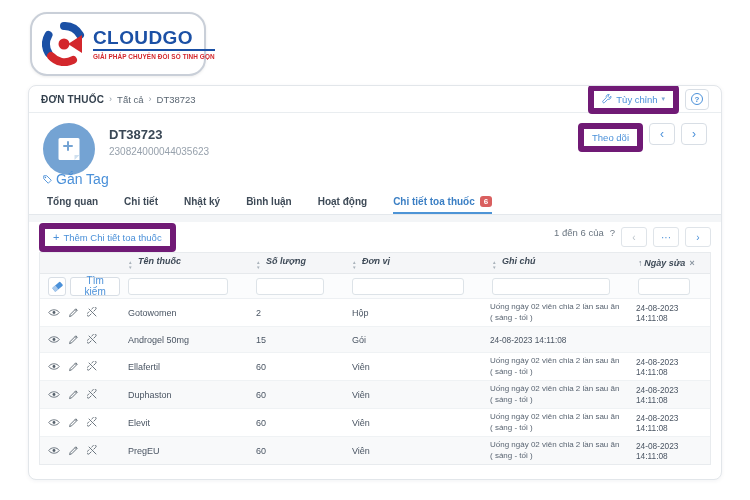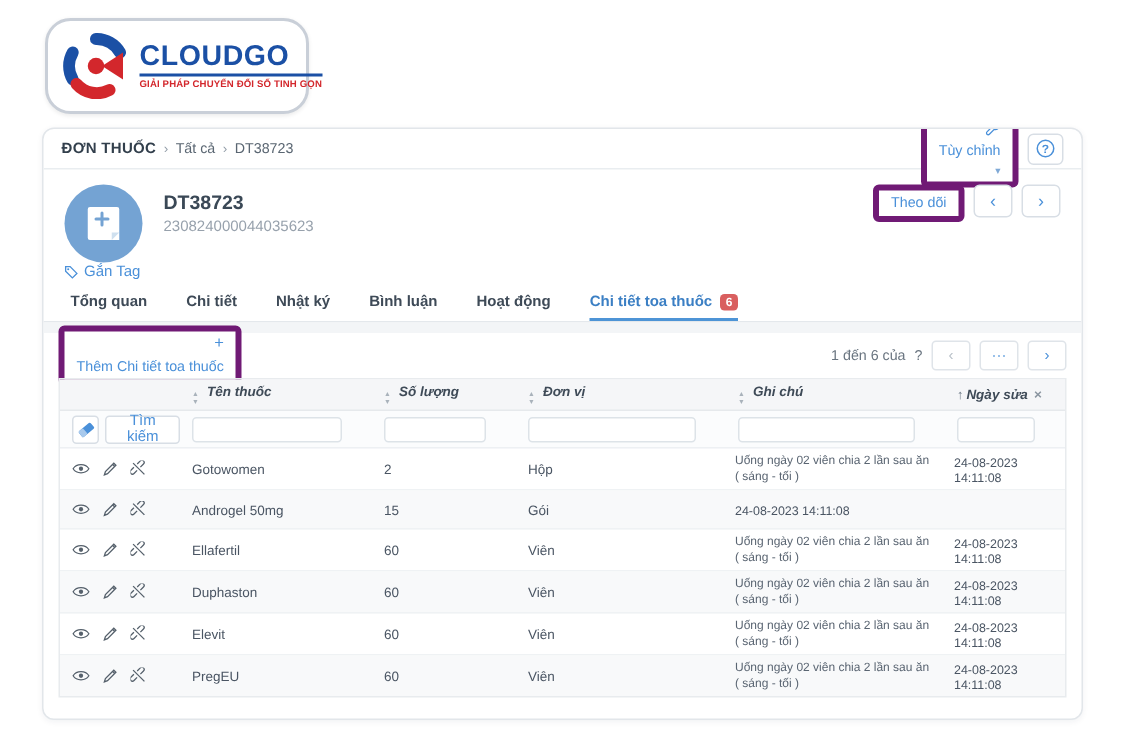--- a/index.html
+++ b/index.html
@@ -21,59 +21,59 @@
     background:#fff; border:1px solid #e2e6ea; border-radius:8px;
     box-shadow:0 1px 4px rgba(20,40,60,.06); display:flex; flex-direction:column; overflow:hidden; }
 
   
   .crumb-bar { height:27px; min-height:27px; display:flex; align-items:center;
     padding:0 12px; border-bottom:1px solid #e9edf0; }
   .crumb-module { font-size:10px; font-weight:bold; color:#323f4c; letter-spacing:.2px; }
   .crumb-sep { font-size:9px; color:#939ea9; margin:0 5px; }
   .crumb-item { font-size:9.5px; color:#5a6672; }
   .crumb-right { margin-left:auto; display:flex; align-items:center; gap:6px; }
-  .btn { display:inline-flex; align-items:flex-end; gap:4px; background:#fff;
-    border:4px solid #701a75; border-radius:4px; color:#4a90d9; font-size:9.5px;
-    padding:3px 8px; cursor:pointer;flex-direction:column; }
+  .btn { display:inline-flex; align-items:center; gap:4px; background:#fff;
+    border:6px solid #701a75; border-radius:4px; color:#4a90d9; font-size:9.5px;
+    padding:3px 8px; cursor:pointer; }
   .btn .chev { font-size:7px; color:#7fa9d6; }
   .icon-btn { width:24px; height:21px; display:inline-flex; align-items:center; justify-content:center;
     border:1px solid #d8dee5; border-radius:4px; background:#fff; cursor:pointer; }
   .help-glyph { width:12px; height:12px; border:1.2px solid #4a90d9; border-radius:50%;
     color:#4a90d9; font-size:8px; font-weight:bold; display:flex; align-items:center; justify-content:center; }
 
   
   .record { position:relative; height:78px; min-height:78px; padding:10px 14px 0; }
   .record-main { display:flex; gap:14px; }
   .avatar { width:52px; height:52px; border-radius:50%; background:#74a3d3; flex:none;
     display:flex; align-items:center; justify-content:center; }
   .record-title { font-size:13px; font-weight:bold; color:#3a4856; margin-top:4px; }
   .record-code { font-size:10px; color:#97a1ac; margin-top:4px; }
   .tag-link { position:absolute; left:14px; bottom:4px; display:inline-flex; align-items:center;
-    gap:4px; font-size:10px; color:#4a90d9; cursor:pointer; }
+    gap:4px; font-size:14px; color:#4a90d9; cursor:pointer; }
   .record-actions { position:absolute; top:10px; right:14px; display:flex; gap:6px; }
   .nav-btn { width:26px; height:22px; display:inline-flex; align-items:center; justify-content:center;
     border:1px solid #d8dee5; border-radius:4px; background:#fff; color:#4a90d9; font-size:12px; cursor:pointer; }
 
   
   .tabs { height:24px; min-height:24px; display:flex; gap:26px; padding:0 18px;
     border-bottom:1px solid #e4e8ec; }
   .tab { display:flex; align-items:center; font-size:10px; font-weight:bold; color:#3e4a57;
     cursor:pointer; border-bottom:2px solid transparent; }
   .tab.active { color:#3b7fc4; border-bottom-color:#4d94d6; }
   .tab-badge { background:#d95f5f; color:#fff; font-size:8px; font-weight:bold;
     border-radius:3px; padding:1px 4px; margin-left:5px; }
 
   .strip { height:7px; min-height:7px; background:#f3f5f7; }
 
   
   .toolbar { height:30px; min-height:30px; display:flex; align-items:center;
     justify-content:space-between; padding:0 10px; }
   .add-btn { font-size:9.5px; }
   .plus-glyph { font-size:11px; line-height:1; }
-  .pager { display:flex; align-items:center; gap:6px; }
+  .pager { display:flex; gap:6px; }
   .pager-text { font-size:9.5px; color:#6a7580; }
   .pager-total { font-size:9.5px; color:#6a7580; cursor:pointer; }
   .pager-btn { width:26px; height:20px; display:inline-flex; align-items:center; justify-content:center;
     border:1px solid #dfe4e9; border-radius:3px; background:#fff; color:#4a90d9; font-size:10px; cursor:pointer; }
   .pager-btn.disabled { color:#b9c1c9; }
 
   
   .table { margin:0 10px; border:1px solid #e8ebee; font-size:9px; }
   .tr { display:flex; align-items:center; border-bottom:1px solid #eff2f4; }
   .thead { background:#f5f6f8; height:21px; font-weight:bold; color:#3e4a57; border-bottom:1px solid #e6e9ec;font-style:italic; }

